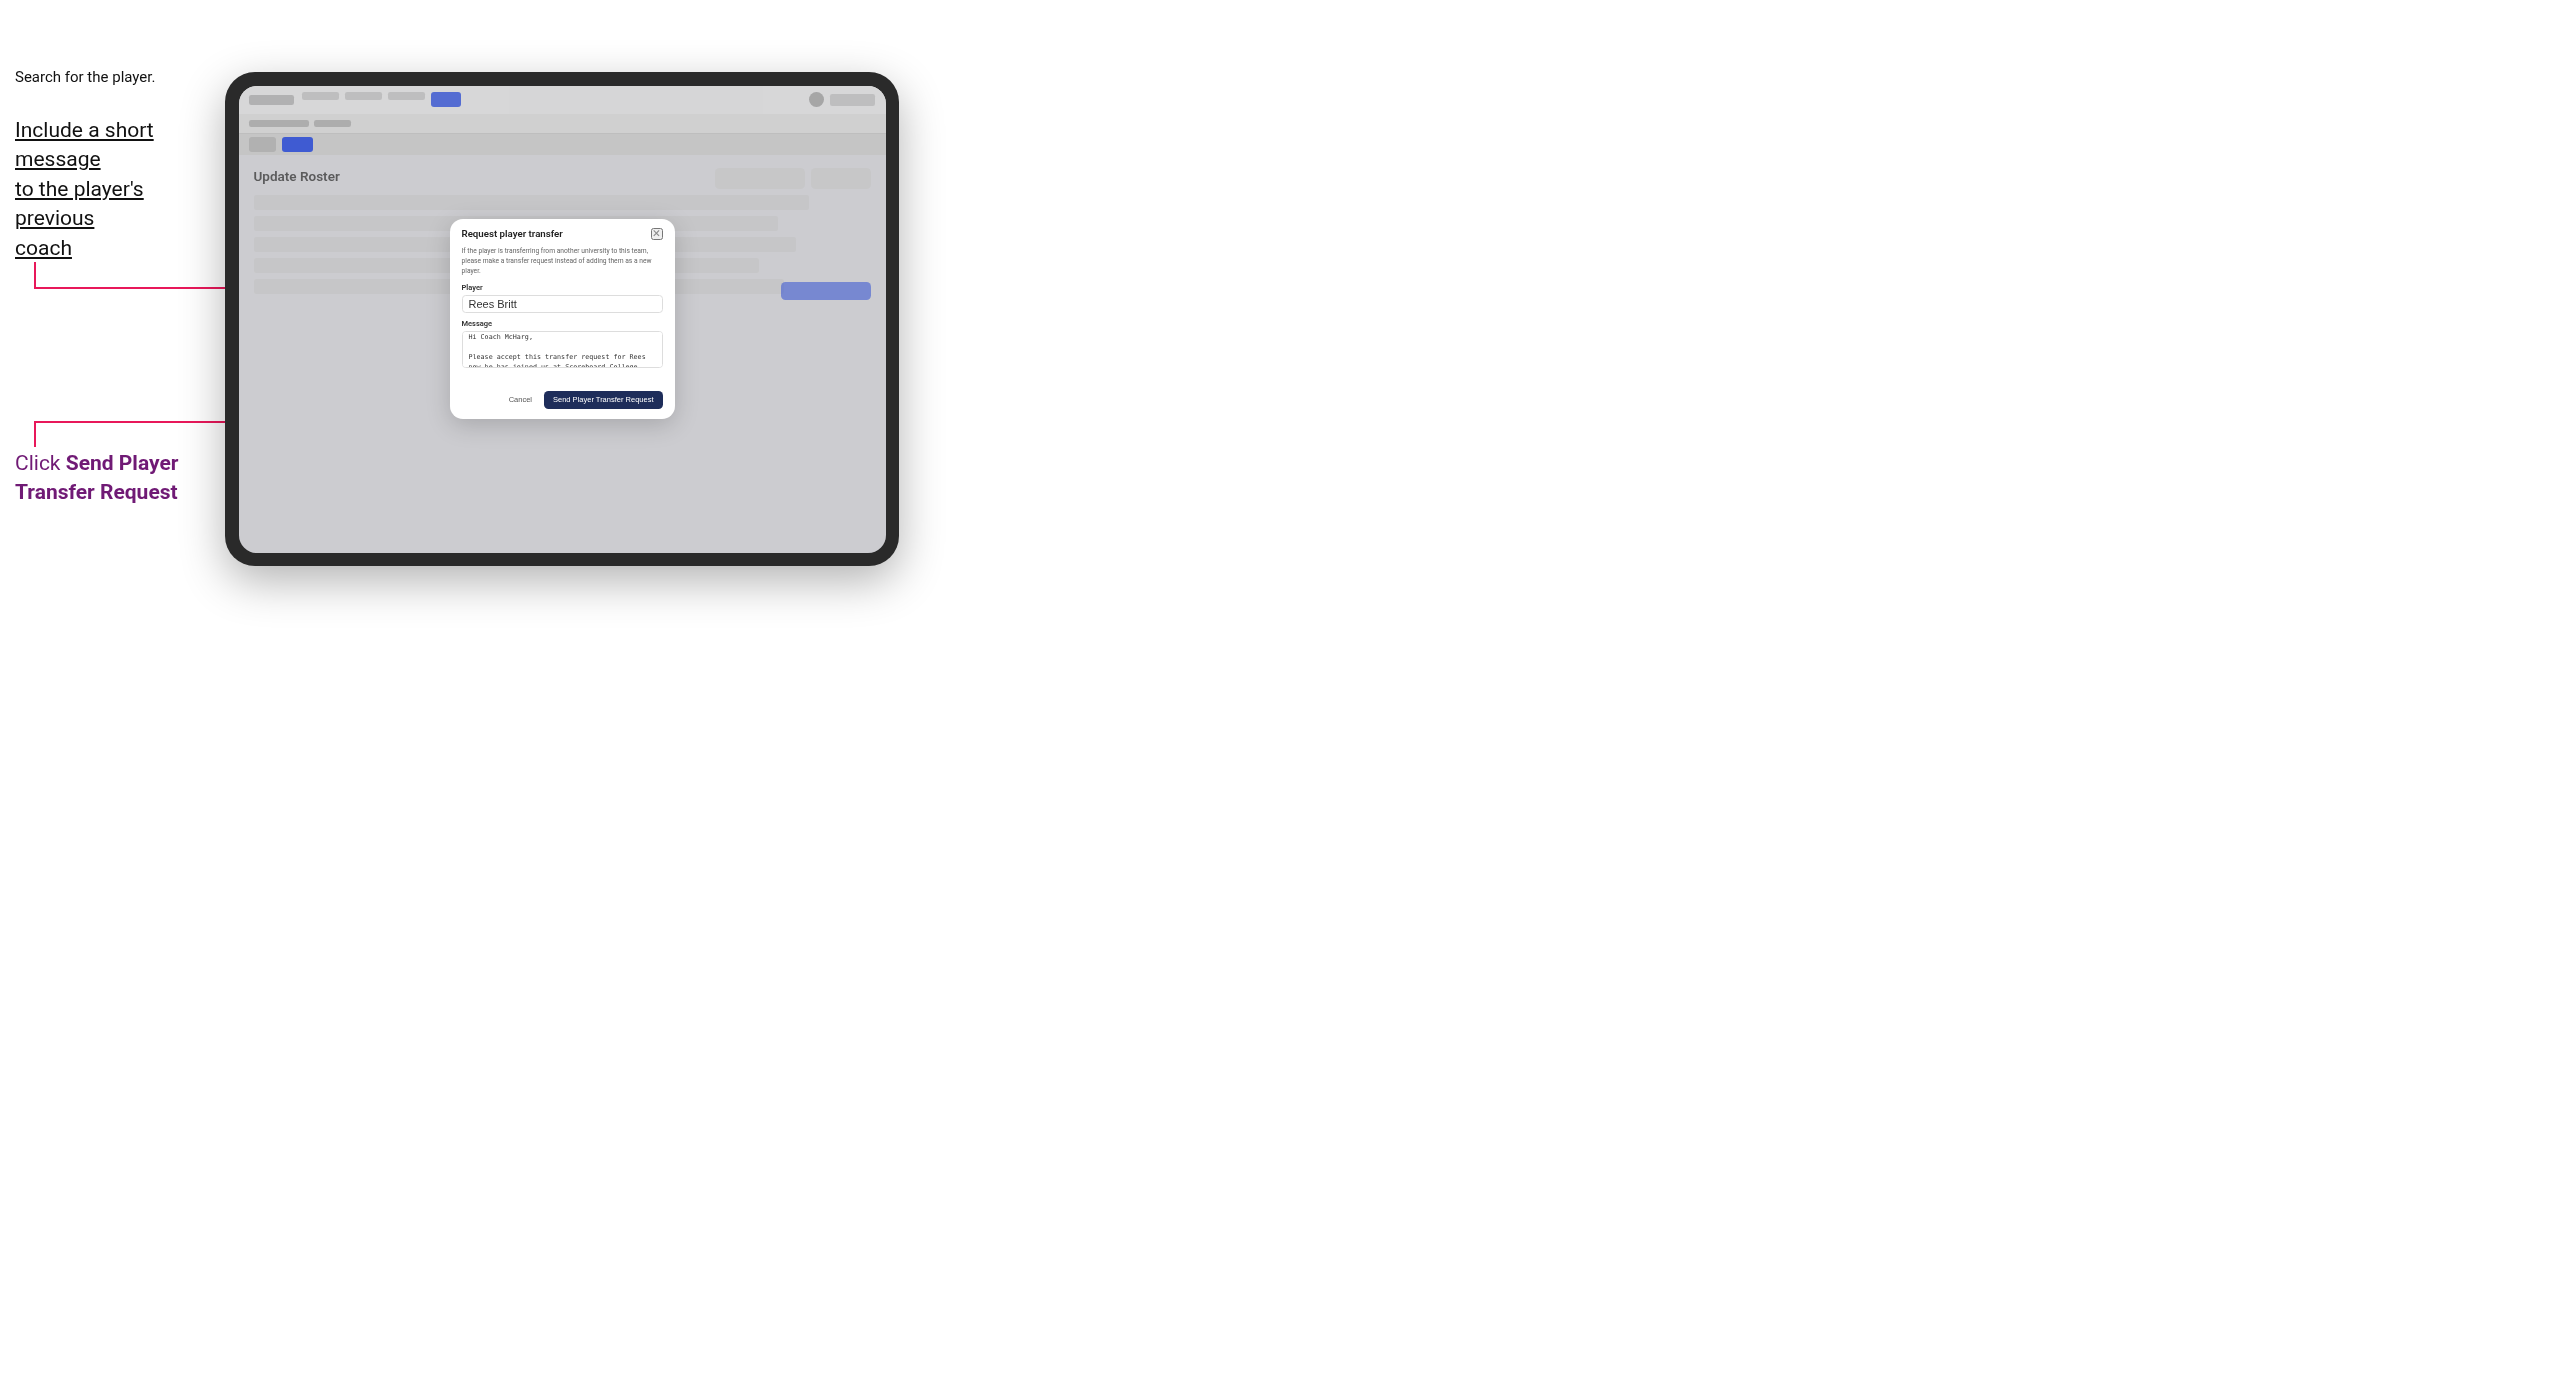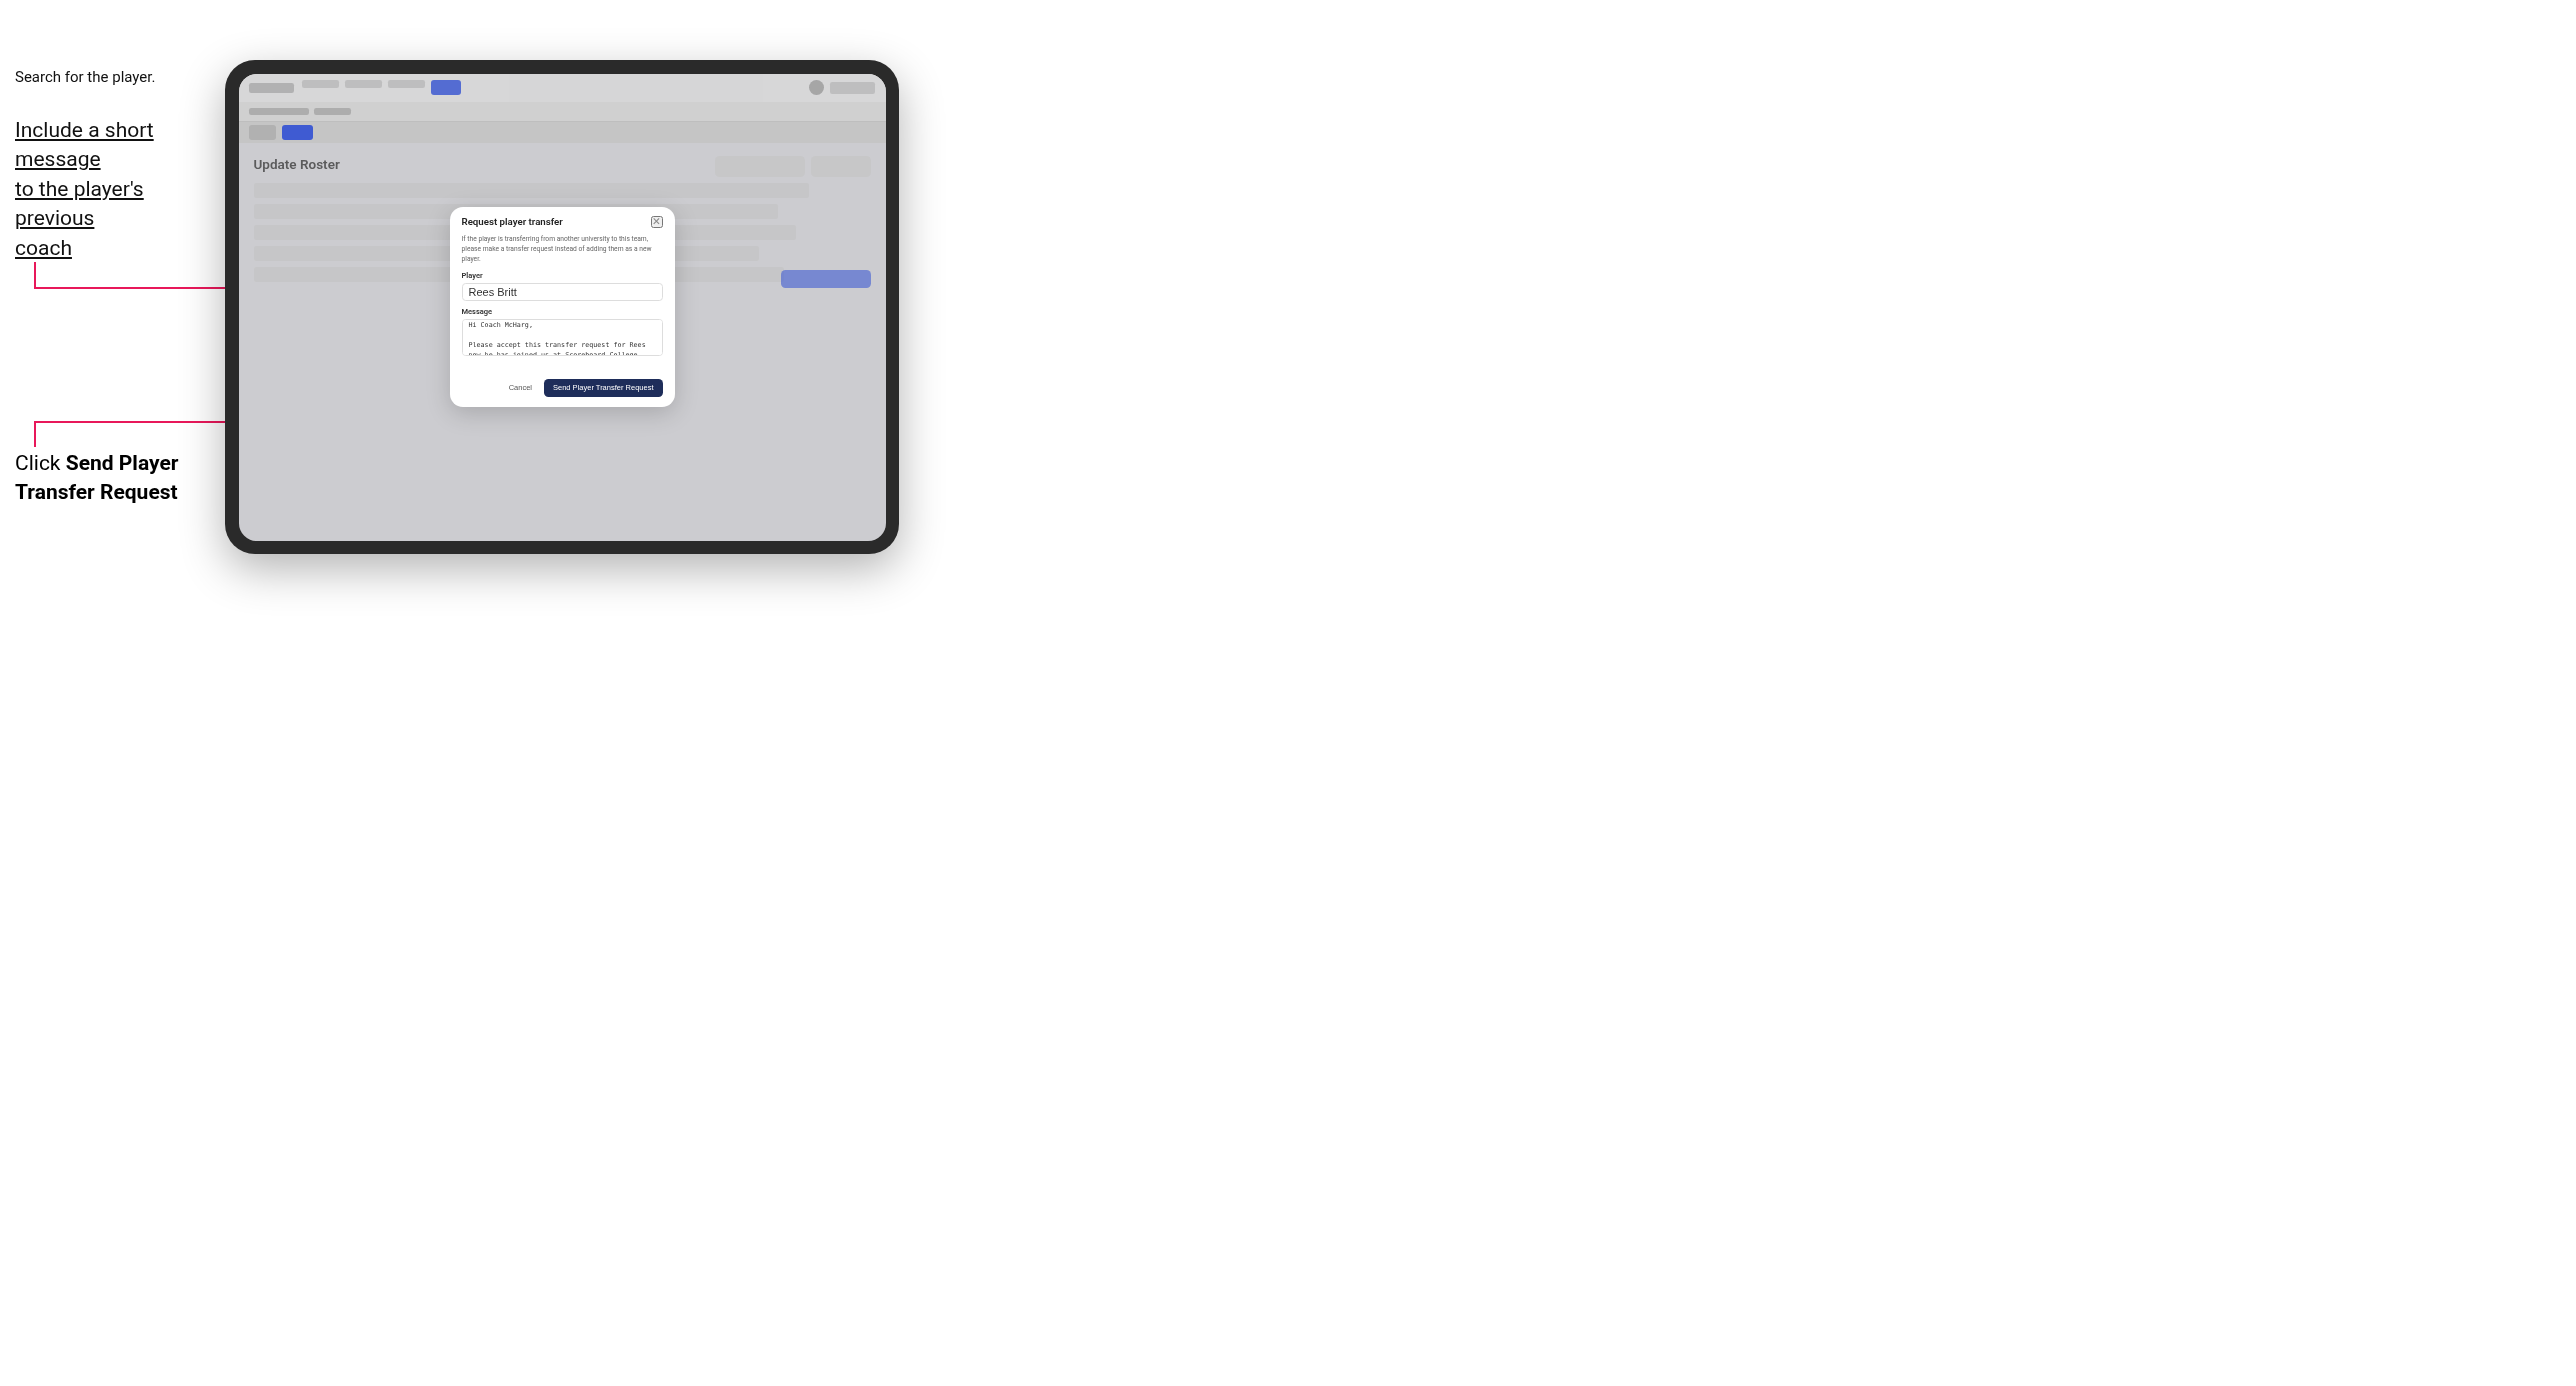--- a/index.html
+++ b/index.html
@@ -31,21 +31,21 @@
       line-height: 1.4;
       width: 195px;
       text-decoration: underline;
     }
 
     .annotation-click {
       position: absolute;
       top: 449px;
       left: 15px;
       font-size: 21px;
-      color: #000000;
+      color: #701a75;
       line-height: 1.4;
       width: 195px;
     }
     .annotation-click strong {
       font-weight: 700;
     }
 
     
     .arrow-line-1 {
       position: absolute;
@@ -108,21 +108,21 @@
       top: 421px;
       left: 34px;
       width: 1.5px;
       height: 26px;
       background: #e8185a;
     }
 
     
     .tablet {
       position: absolute;
-      top: 60px;
+      top: 72px;
       left: 225px;
       width: 674px;
       height: 494px;
       background: #2a2a2a;
       border-radius: 30px;
       padding: 13.5px;
       box-shadow: 0 15px 45px rgba(0,0,0,0.3);
     }
 
     .tablet-screen {

